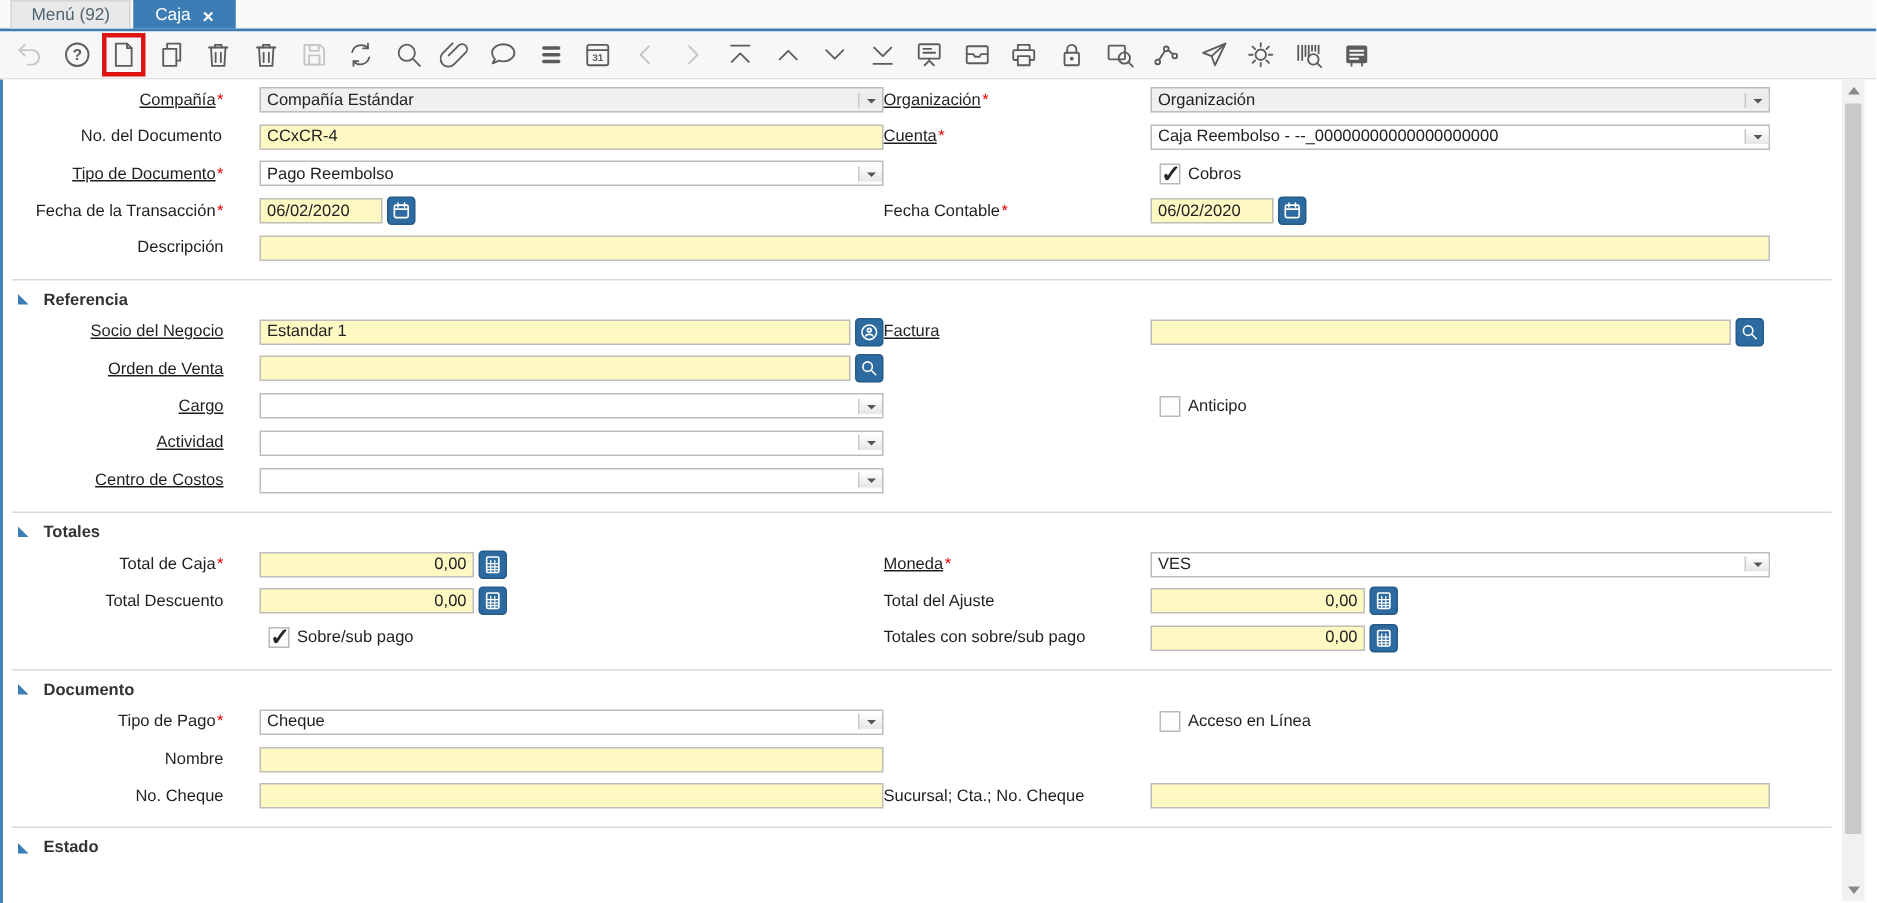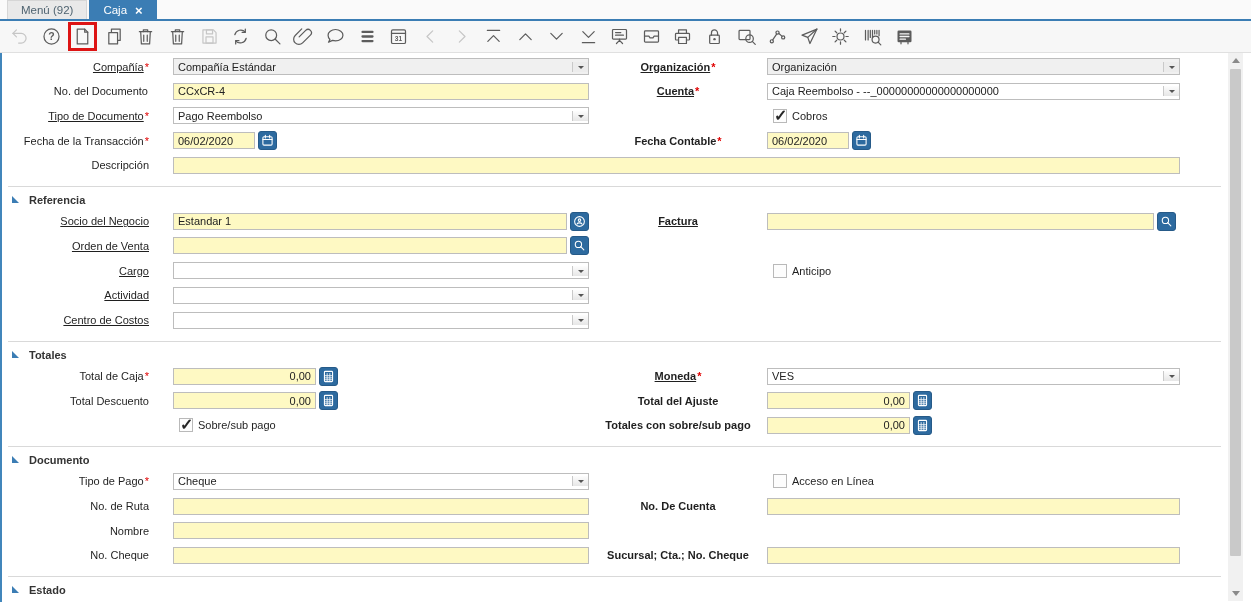--- a/index.html
+++ b/index.html
@@ -23,22 +23,22 @@
   .ico{width:21px;height:21px;fill:none;stroke:#5c5c5c;stroke-width:1.4;
        stroke-linecap:round;stroke-linejoin:round;}
   .tbtn.disabled .ico{stroke:#c6c6c6;}
 
   
   .form{position:absolute;top:53px;left:0;right:0;bottom:0;background:#fff;
         border-left:2px solid #4186bb;padding:5px 0 0 6px;box-sizing:border-box;overflow:hidden;}
   .frow{display:flex;align-items:center;height:17px;margin:0 0 7.7px 0;}
   .lbl{width:165px;flex:none;text-align:right;padding-right:24px;box-sizing:border-box;
        color:#1f1f1f;white-space:nowrap;overflow:hidden;}
-  .lblr{width:178px;flex:none;text-align:center;padding-right:0;box-sizing:border-box;
-        color:#1f1f1f;white-space:nowrap;overflow:hidden;font-weight:bold;}
+  .lblr{width:178px;flex:none;text-align:left;padding-right:0;box-sizing:border-box;
+        color:#1f1f1f;white-space:nowrap;overflow:hidden;}
   .ltx.link{text-decoration:underline;cursor:pointer;}
   .req{color:#e00000;margin-left:1px;}
   .lcell{width:416px;flex:none;display:flex;align-items:center;}
   .rcell{width:413px;flex:none;display:flex;align-items:center;}
 
   .tin{height:17px;box-sizing:border-box;border:1px solid #bdbdbd;background:#fef9c3;color:#222;
        font:11px "Liberation Sans",sans-serif;padding:0 4px;outline:none;}
   .tin.num{text-align:right;}
   .w-std{width:416px;} .w-r{width:413px;} .w-full{width:1007px;}
   .w-date{width:82px;} .w-amt{width:143px;} .w-bp{width:460px;} .w-bpr{width:387px;}
@@ -608,30 +608,20 @@
             <span class="cbtn"></span>
           </span>
         </span>
       <span class="lblr"></span>
       <span class="rcell">
           <span class="cbx"></span>
           <span class="cbxlbl">Acceso en Línea</span>
         </span>
     </div>
 
-    <div class="frow">
-      <span class="lbl"><span class="ltx">No. de Ruta</span></span>
-      <span class="lcell">
-          <input class="tin w-std" value="" style="">
-        </span>
-      <span class="lblr"><span class="ltx">No. De Cuenta</span></span>
-      <span class="rcell">
-          <input class="tin w-r" value="" style="">
-        </span>
-    </div>
 
     <div class="frow">
       <span class="lbl"><span class="ltx">Nombre</span></span>
       <span class="lcell">
           <input class="tin w-std" value="" style="">
         </span>
     </div>
 
     <div class="frow">
       <span class="lbl"><span class="ltx">No. Cheque</span></span>

